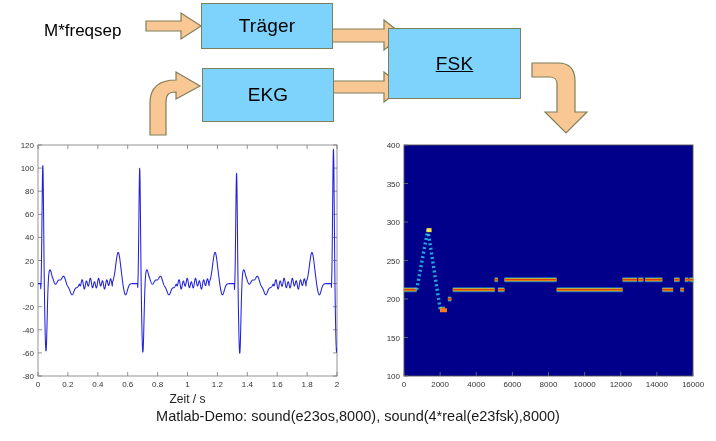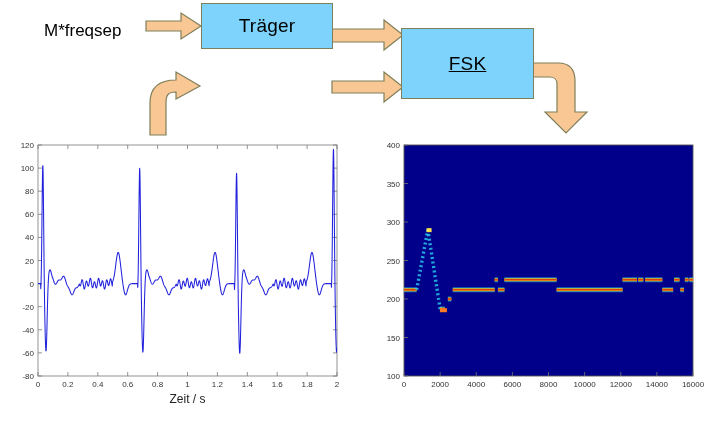--- a/index.html
+++ b/index.html
@@ -8,21 +8,21 @@
 
   .stage{position:absolute;left:0;top:0;width:716px;height:441px;}
 
   
   #block-diagram{position:absolute;left:0;top:0;width:716px;height:140px;}
   .blk{position:absolute;background:#7dd3fc;border:1px solid #7f7f5a;
        display:flex;align-items:center;justify-content:center;
        font-size:19px;color:#000;letter-spacing:.2px;}
   #box-traeger{left:201px;top:3px;width:130px;height:44px;}
   #box-ekg{left:202px;top:68px;width:130px;height:52px;}
-  #box-fsk{left:401px;top:28px;width:131px;height:69px;text-decoration:underline;}
+  #box-fsk{left:388px;top:28px;width:131px;height:69px;text-decoration:underline;}
 
   .label-in{position:absolute;left:44px;top:21px;font-size:17px;color:#000;
             white-space:nowrap;}
 
   .arrow-svg{position:absolute;left:0;top:0;width:716px;height:140px;
              pointer-events:none;}
 
   
   .chart{position:absolute;}
   #ecg-chart{left:0px;top:138px;width:350px;height:265px;}
@@ -60,20 +60,21 @@
 
       <path class="ar" d="M532,63 L558,63 C570,63 575,69 575,81 L575,112 L587,112
                L566,133 L545,112 L557,112 L557,84 C557,79 555,77 549,77
                L532,77 Z"></path>
     </svg>
 
     <div class="label-in">M*freqsep</div>
 
     <div class="blk" id="box-traeger">Träger</div>
 
+    <div class="blk" id="box-ekg">EKG</div>
 
     <div class="blk" id="box-fsk">FSK</div>
   </div>
 
   <div class="chart" id="ecg-chart">
     <svg width="350" height="265" viewBox="0 0 350 265">
       <g id="ecg-root">
           <rect x="38" y="7" width="299" height="231" fill="#fff" stroke="#888" stroke-width="0.9"></rect>
           <line x1="38" y1="238" x2="42" y2="238" stroke="#777" stroke-width="0.8"></line>
           <line x1="337" y1="238" x2="333" y2="238" stroke="#777" stroke-width="0.8"></line>
@@ -244,14 +245,15 @@
           <line x1="242.75" y1="238" x2="242.75" y2="234" stroke="#777" stroke-width="0.8"></line>
           <text x="242.75" y="249" class="tick-lbl" text-anchor="middle">12000</text>
           <line x1="278.875" y1="238" x2="278.875" y2="234" stroke="#777" stroke-width="0.8"></line>
           <text x="278.875" y="249" class="tick-lbl" text-anchor="middle">14000</text>
           <line x1="315" y1="238" x2="315" y2="234" stroke="#777" stroke-width="0.8"></line>
           <text x="315" y="249" class="tick-lbl" text-anchor="middle">16000</text>
         </g>
     </svg>
   </div>
 
+  <div id="caption">Matlab-Demo:  sound(e23os,8000), sound(4*real(e23fsk),8000)</div>
 
 </div>
 
 </body></html>

